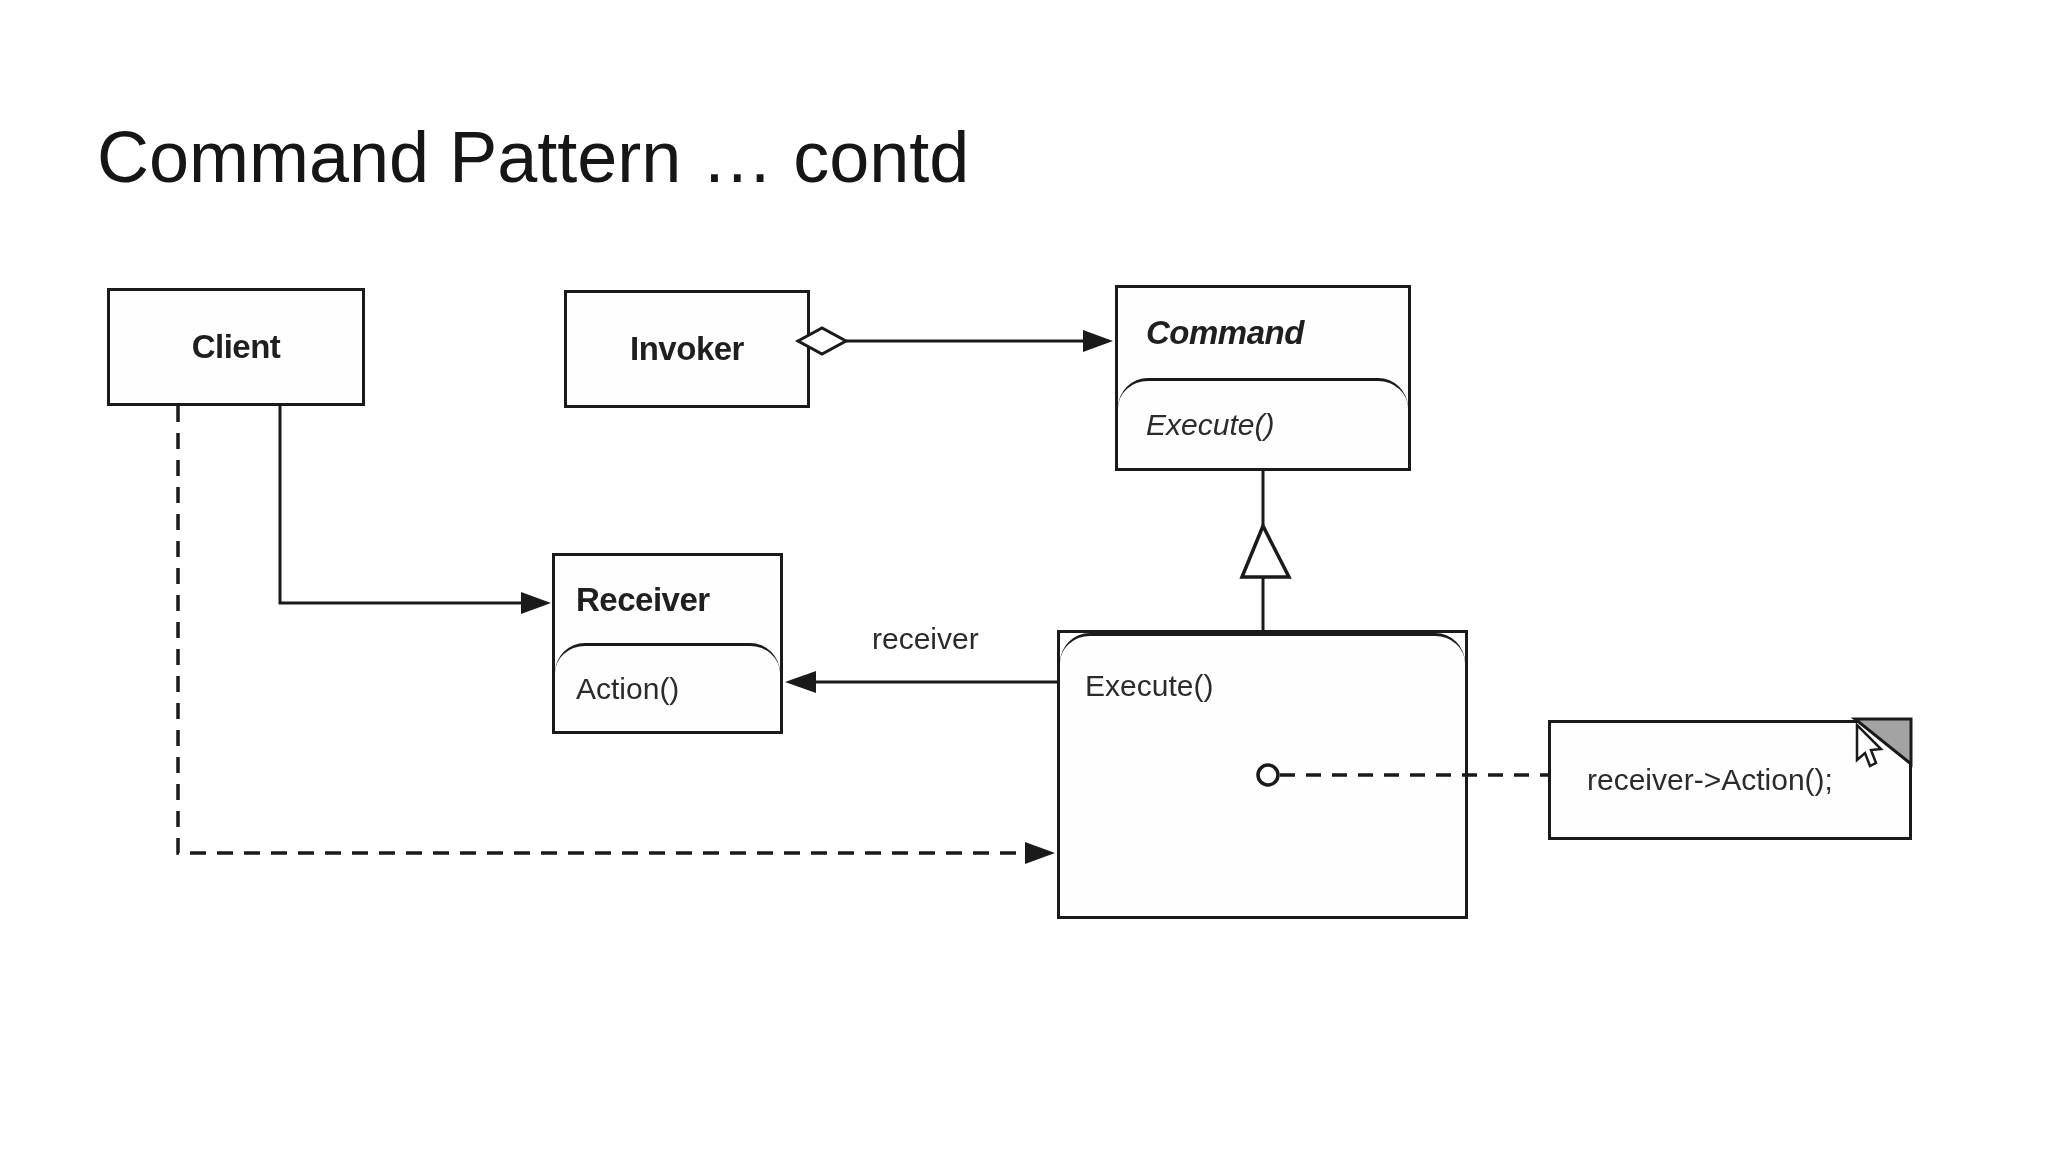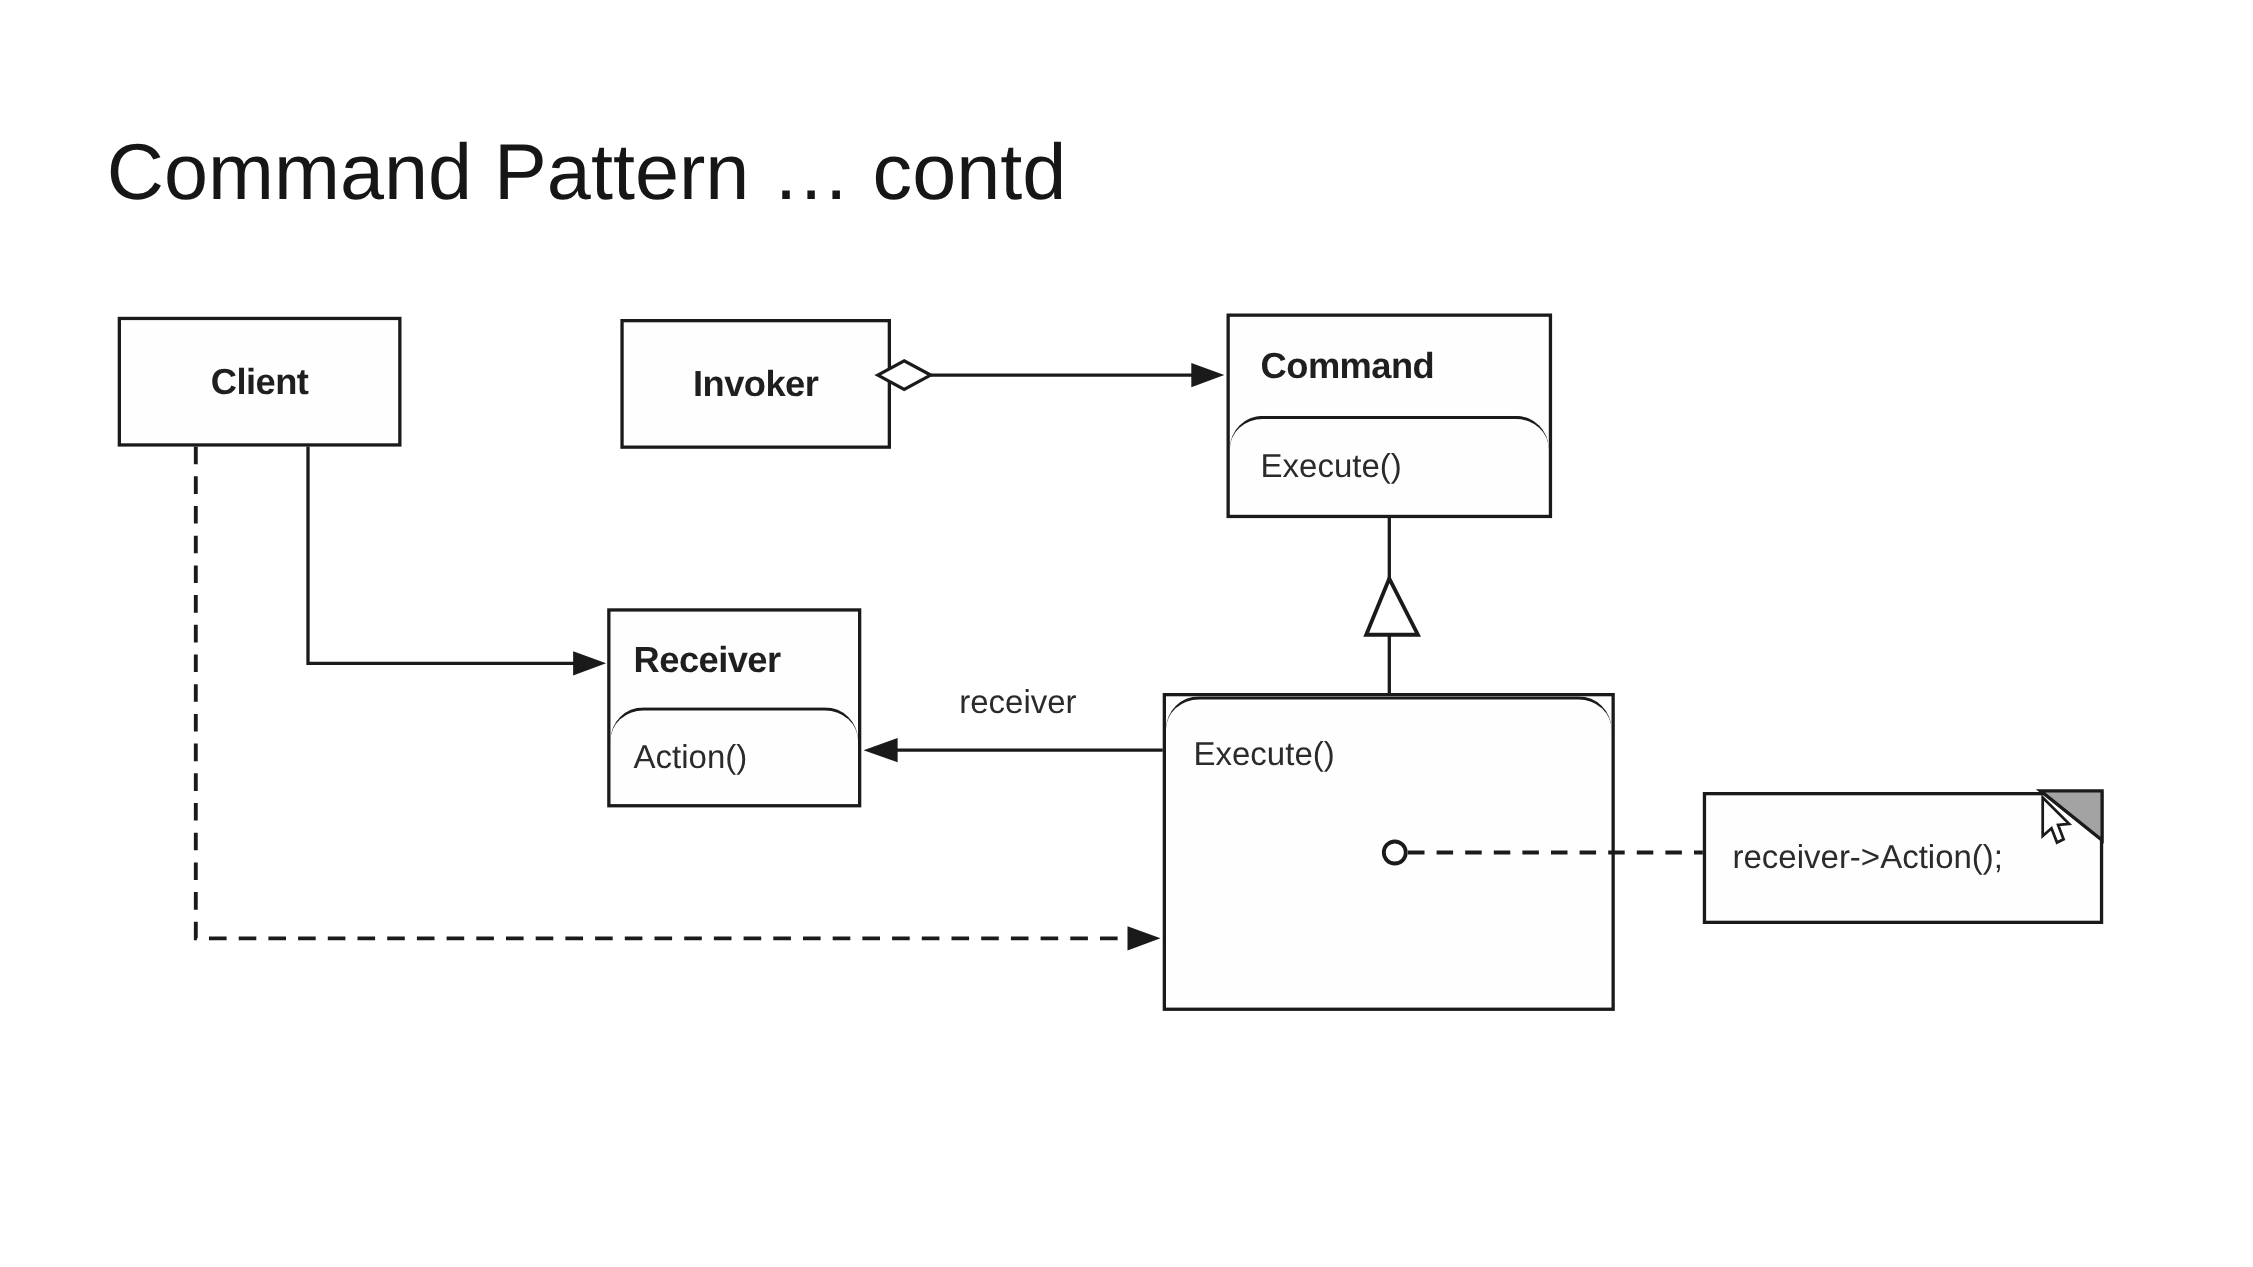--- a/index.html
+++ b/index.html
@@ -45,21 +45,21 @@
   .uml-compartment {
     border-top: 3px solid #1a1a1a;
     display: flex;
     align-items: center;
     font-size: 30px;
     color: #2b2b2b;
     white-space: nowrap;
     border-radius: 30px;
   }
   .grow { flex: 1; }
-  .italic { }
+  .italic { font-style: italic; }
 
   
   #box-client   { left: 107px;  top: 288px; width: 258px; height: 118px; }
   #box-client .uml-name { height: 100%; }
   #box-invoker  { left: 552px;  top: 290px; width: 246px; height: 118px; margin-left: 12px; }
   #box-invoker .uml-name { height: 100%; }
   #box-command  { left: 1115px; top: 285px; width: 296px; height: 186px; }
   #box-command .uml-name { height: 90px; padding-left: 28px; }
   #box-command .uml-compartment { padding-left: 28px; }
   #box-receiver { left: 552px;  top: 553px; width: 231px; height: 181px; }
@@ -82,21 +82,21 @@
     position: absolute;
     left: 1548px;
     top: 720px;
     width: 364px;
     height: 120px;
     box-sizing: border-box;
     border: 3px solid #1a1a1a;
     background: #fefefe;
     display: flex;
     align-items: center;
-    padding-left: 24px;
+    padding-left: 36px;
     font-size: 30px;
     color: #2b2b2b;
     white-space: nowrap;
   }
   #overlay {
     position: absolute;
     left: 0;
     top: 0;
     pointer-events: none;
   }

